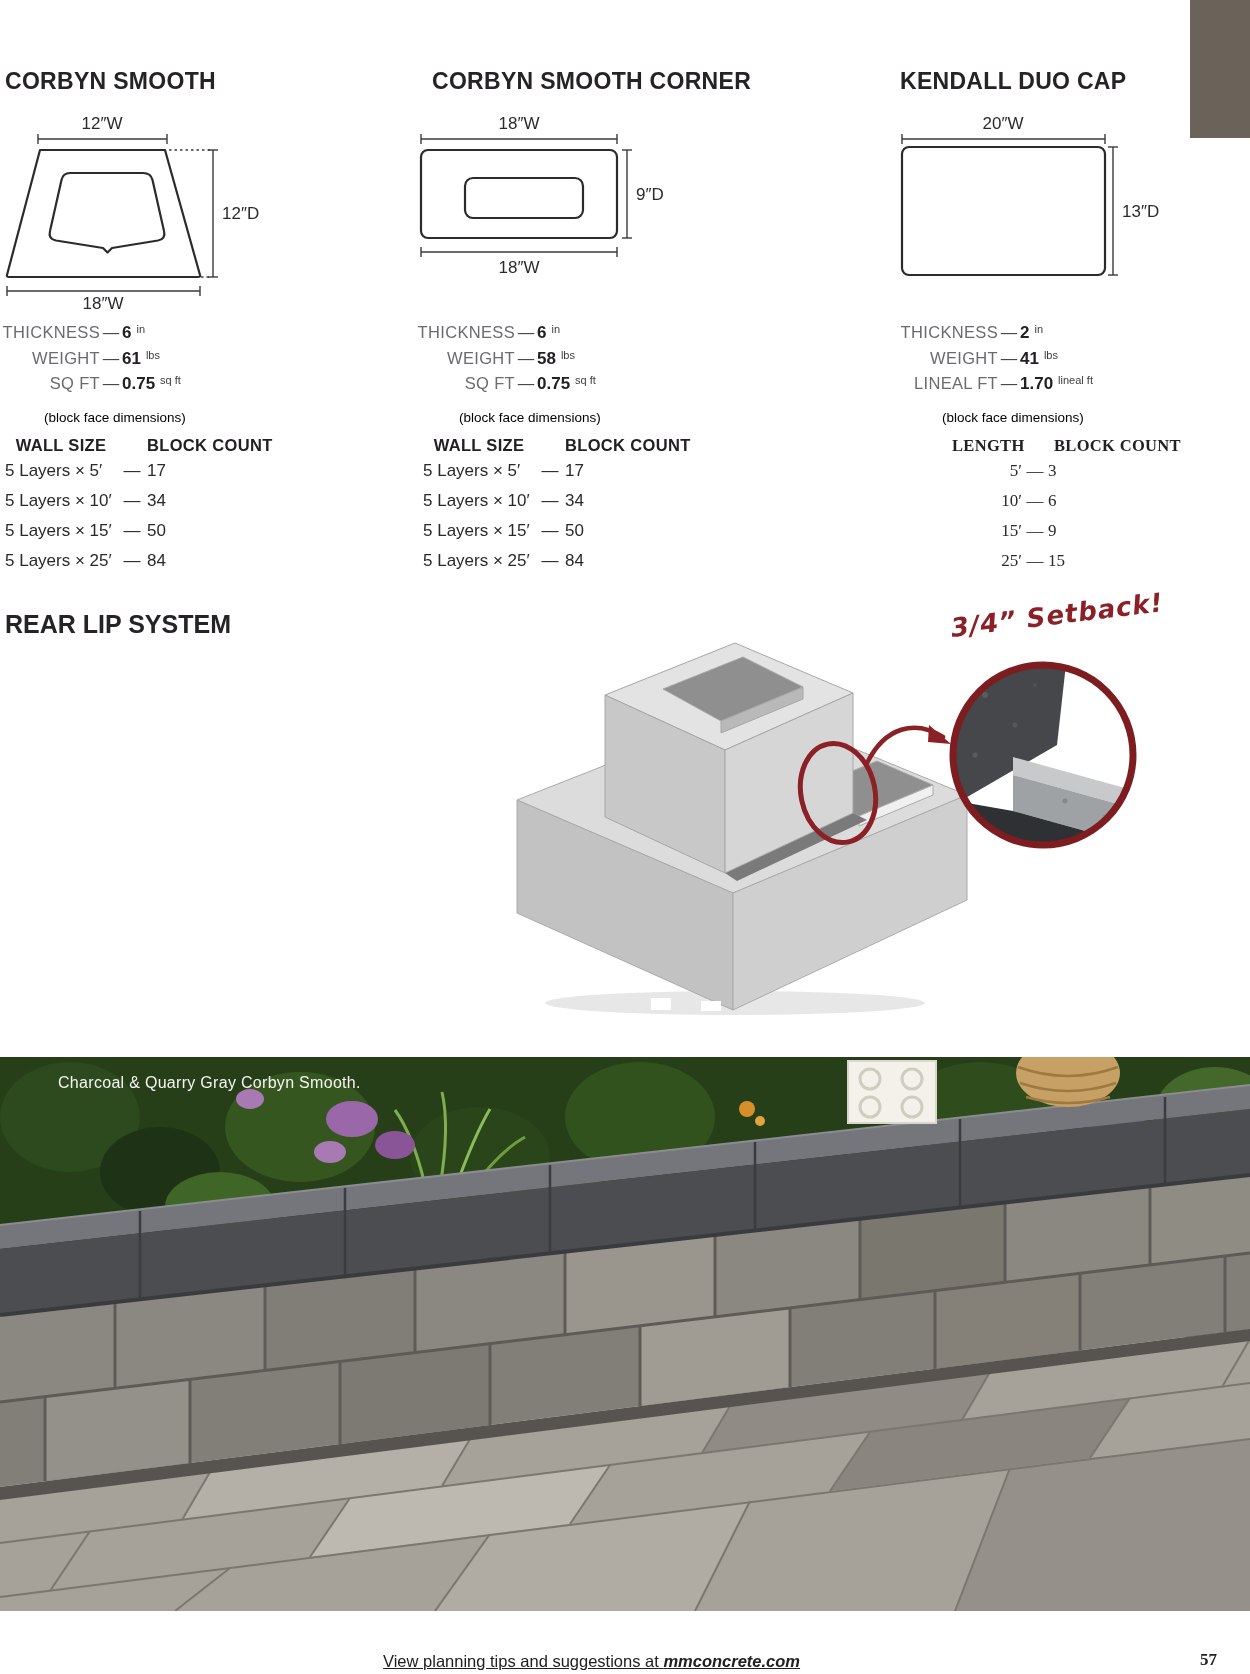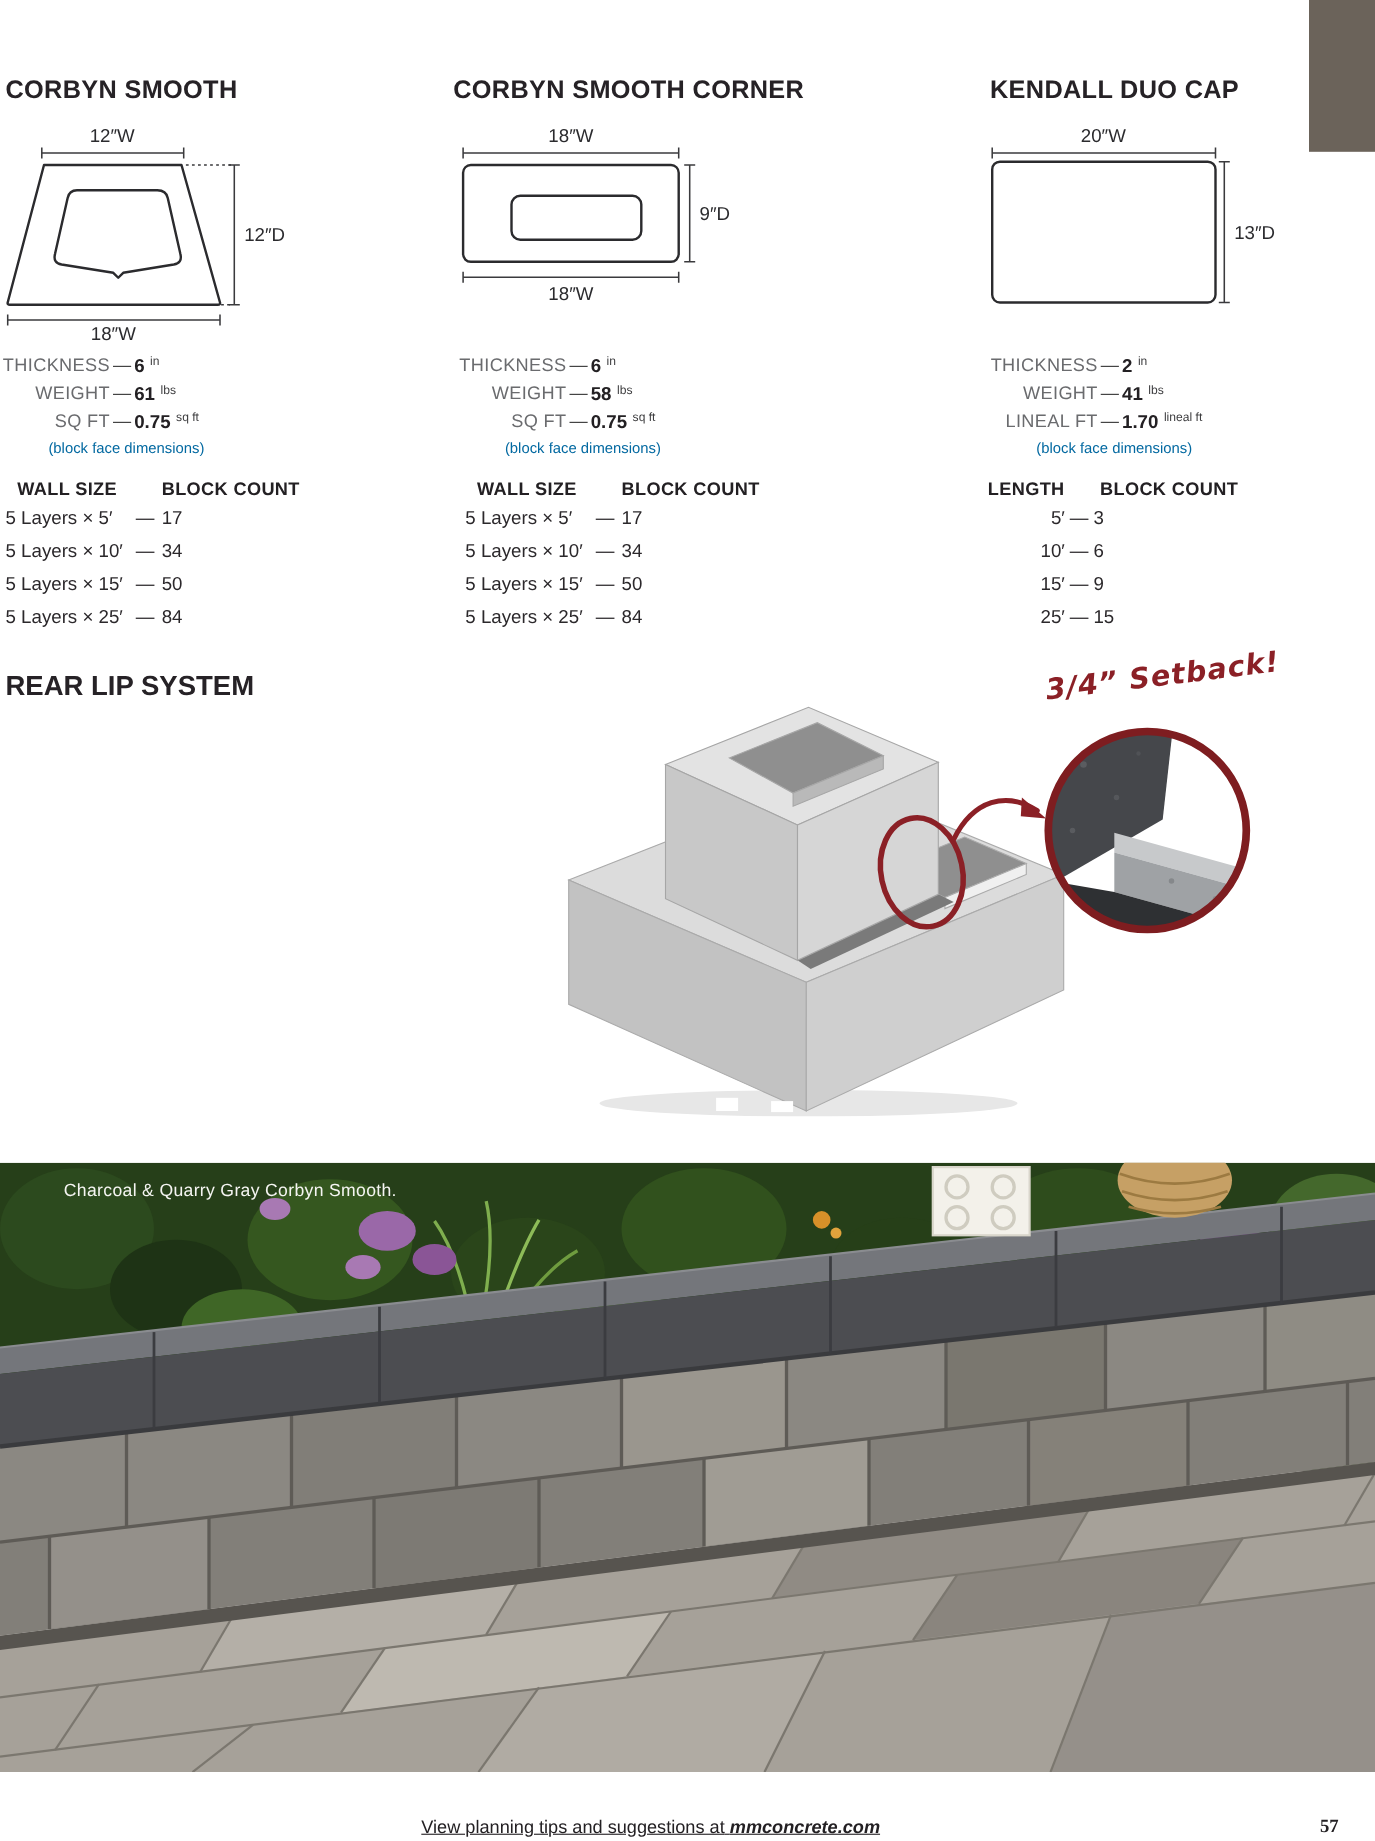--- a/index.html
+++ b/index.html
@@ -8,21 +8,21 @@
   .abs{position:absolute;}
   .ptitle{font-size:23px;font-weight:bold;letter-spacing:.3px;color:#262226;white-space:nowrap;}
   .tab{position:absolute;left:1190px;top:0;width:60px;height:138px;background:#6b635a;}
   
   .specs{position:absolute;width:360px;}
   .spec-row{display:flex;align-items:flex-start;height:25.5px;}
   .spec-label{width:100px;text-align:right;color:#6a6b6e;font-size:16.5px;letter-spacing:.02em;white-space:nowrap;}
   .spec-dash{width:22px;text-align:center;color:#444;font-size:16.5px;}
   .spec-value{font-weight:bold;font-size:17px;color:#232023;}
   .spec-unit{font-size:11px;color:#3d3d3f;margin-left:5px;}
-  .spec-note{margin-left:44px;margin-top:0;color:#0369a1;font-size:13.5px;}
+  .spec-note{margin-left:44px;margin-top:10px;color:#000000;font-size:13.5px;}
   
   .ptable{position:absolute;font-size:17px;}
   .thead{display:flex;font-weight:bold;font-size:16.5px;letter-spacing:.02em;height:25px;color:#232023;}
   .trow{display:flex;height:30px;align-items:flex-start;color:#2b282b;}
   .t1 .c-size{width:112px;}
   .t1 .th-size{width:112px;text-align:center;}
   .t1 .th-count{margin-left:30px;}
   .t1 .c-dash{width:30px;text-align:center;}
   .t3 .th-size{width:70px;}
   .t3 .th-count{margin-left:32px;}
@@ -43,21 +43,21 @@
   .dimtxt{font-size:17px;fill:#2b2b2e;}
 </style>
 </head>
 <body>
 
 <div class="page">
 
   <div class="tab"></div>
 
   <div class="abs ptitle" style="left:5px;top:68px;">CORBYN SMOOTH</div>
-  <div class="abs ptitle" style="left:412px;top:68px;">CORBYN SMOOTH CORNER</div>
+  <div class="abs ptitle" style="left:432px;top:68px;">CORBYN SMOOTH CORNER</div>
   <div class="abs ptitle" style="left:900px;top:68px;">KENDALL DUO CAP</div>
 
   <svg class="abs" style="left:0;top:112px;" width="270" height="200" viewBox="0 0 270 200">
     <g stroke="#3a3a3d" stroke-width="1.4">
       <line x1="38" y1="27" x2="167" y2="27"></line>
         <line x1="38" y1="22" x2="38" y2="32"></line>
         <line x1="167" y1="22" x2="167" y2="32"></line>
       <line x1="7" y1="179" x2="200" y2="179"></line>
         <line x1="7" y1="174" x2="7" y2="184"></line>
         <line x1="200" y1="174" x2="200" y2="184"></line>
@@ -226,21 +226,21 @@
         <span class="c-dash">—</span>
         <span class="c-count">50</span>
       </div>
     <div class="trow">
         <span class="c-size">5 Layers × 25′</span>
         <span class="c-dash">—</span>
         <span class="c-count">84</span>
       </div>
   </div>
 
-  <div class="ptable t3 abs" style="left:898px;top:436px;">
+  <div class="ptable t3 abs" style="left:952px;top:436px;font-family:Liberation Serif, serif;">
     <div class="thead">
         <span class="th-size">LENGTH</span>
         <span class="th-count">BLOCK COUNT</span>
       </div>
     <div class="trow">
         <span class="c-size">5′</span>
         <span class="c-dash">—</span>
         <span class="c-count">3</span>
       </div>
     <div class="trow">

